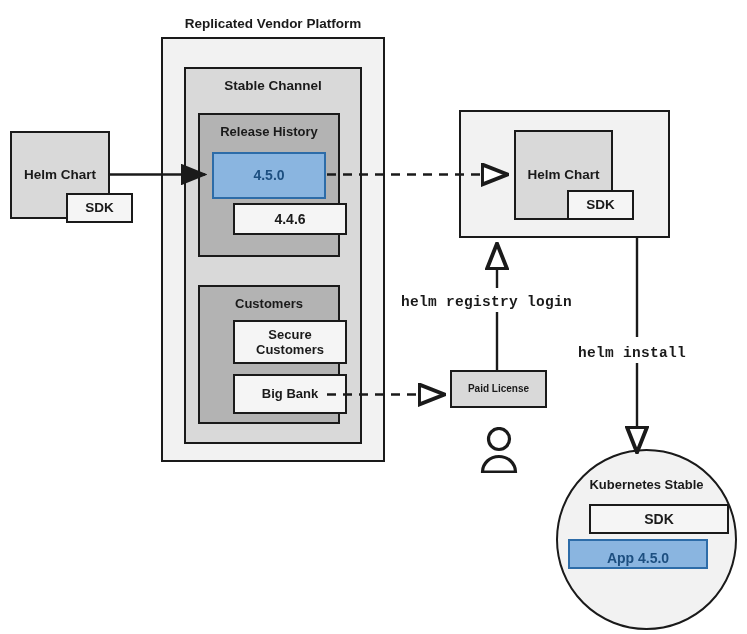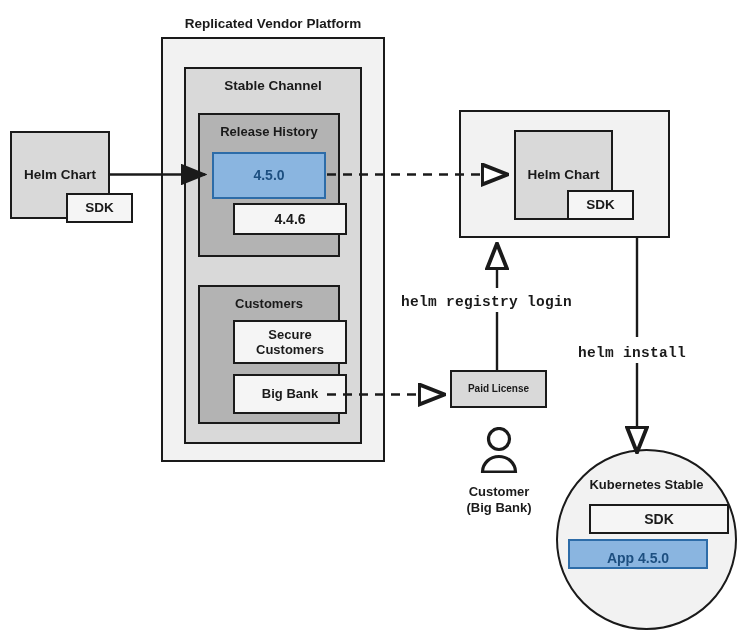--- a/index.html
+++ b/index.html
@@ -131,24 +131,20 @@
     <span>Paid License</span>
   </div>
 
   <div class="person" style="left:478px; top:427px; width:42px; height:46px;">
     <svg width="42" height="46" viewBox="0 0 42 46">
       <circle cx="21" cy="12" r="10.5" fill="none" stroke="#1a1a1a" stroke-width="3.2"></circle>
       <path d="M4.5 45 A16.5 15.5 0 0 1 37.5 45" fill="none" stroke="#1a1a1a" stroke-width="3.2" stroke-linecap="round"></path>
       <line x1="4.5" y1="45" x2="37.5" y2="45" stroke="#1a1a1a" stroke-width="3.2" stroke-linecap="round"></line>
     </svg>
   </div>
-  <div class="caption" style="left:429px; top:484px; width:140px;">
-    <div>Customer</div>
-    <div>(Big Bank)</div>
-  </div>
 
   <div class="circle" style="left:556px; top:449px; width:181px; height:181px;"></div>
   <div class="caption" style="left:556px; top:477px; width:181px; font-size:13px;">Kubernetes Stable</div>
 
   <div class="box fill-white" style="left:568px; top:504px; width:140px; height:30px; font-size:14px;">
     <span>SDK</span>
   </div>
   <div class="box fill-blue" style="left:568px; top:539px; width:140px; height:30px; font-size:14px;align-items:flex-end;">
     <span>App 4.5.0</span>
   </div>

